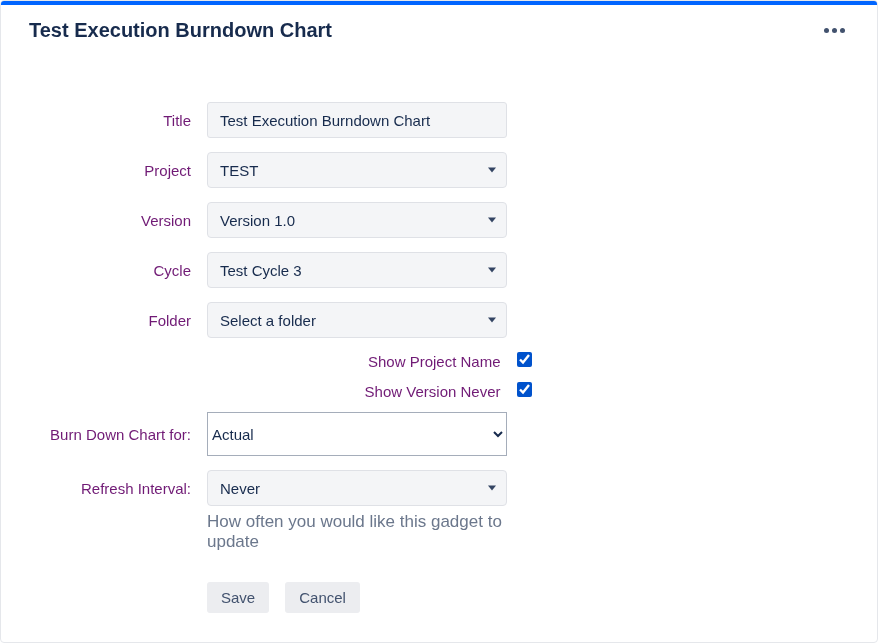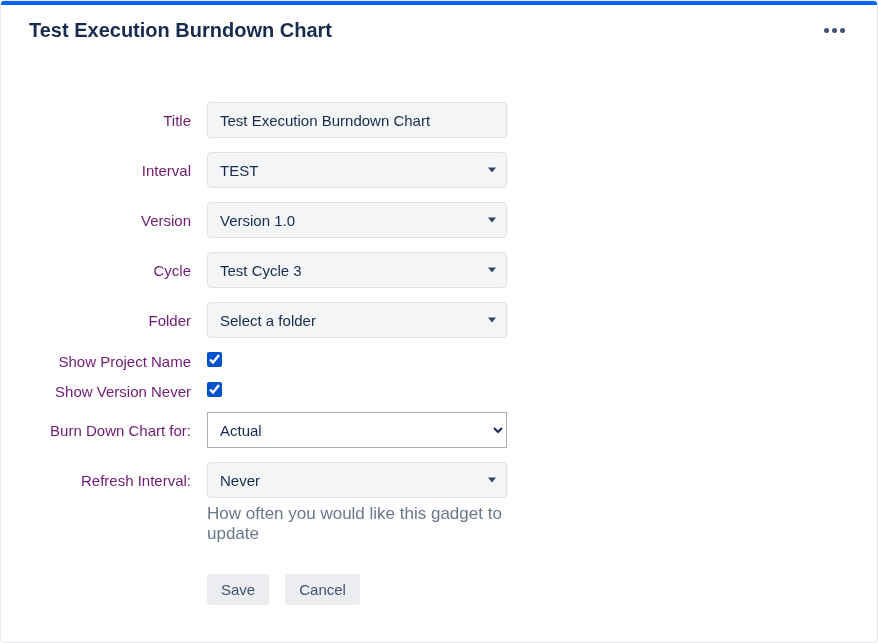--- a/index.html
+++ b/index.html
@@ -48,21 +48,21 @@
     display: block;
   }
   .form-area {
     padding: 60px 36px 20px 36px;
   }
   .row {
     display: flex;
     align-items: center;
     margin-bottom: 14px;
   }
-  .row.tight { margin-bottom: 12px; }
+  .row.tight { margin-bottom: 12px; justify-content: center; }
   .label {
     width: 170px;
     text-align: right;
     padding-right: 16px;
     font-size: 15px;
     color: #701a75;
   }
   .control {
     width: 300px;
   }
@@ -95,25 +95,25 @@
     right: 10px;
     top: 50%;
     transform: translateY(-50%);
     width: 0; height: 0;
     border-left: 4px solid transparent;
     border-right: 4px solid transparent;
     border-top: 5px solid #344563;
   }
   .native-select {
     width: 100%;
-    height: 36px;
+    height: 44px;
     border: 1px solid #A5ADBA;
     background: #fff;
     border-radius: 0;
-    padding: 0 8px;
+    padding: 0 0;
     font-size: 15px;
     color: #172B4D;
   }
   .checkbox {
     width: 15px;
     height: 15px;
     accent-color: #0052CC;
     cursor: pointer;
     margin: 0;
   }
@@ -156,21 +156,21 @@
   <div class="form-area">
 
     <div class="row">
       <div class="label">Title</div>
       <div class="control">
         <input class="text-input" type="text" value="Test Execution Burndown Chart" style="">
       </div>
     </div>
 
     <div class="row">
-      <div class="label">Interval</div>
+      <div class="label">Project</div>
       <div class="control">
         <div class="select-box">
           <span>TEST</span>
           <span class="caret"></span>
         </div>
       </div>
     </div>
 
     <div class="row">
       <div class="label">Version</div>

